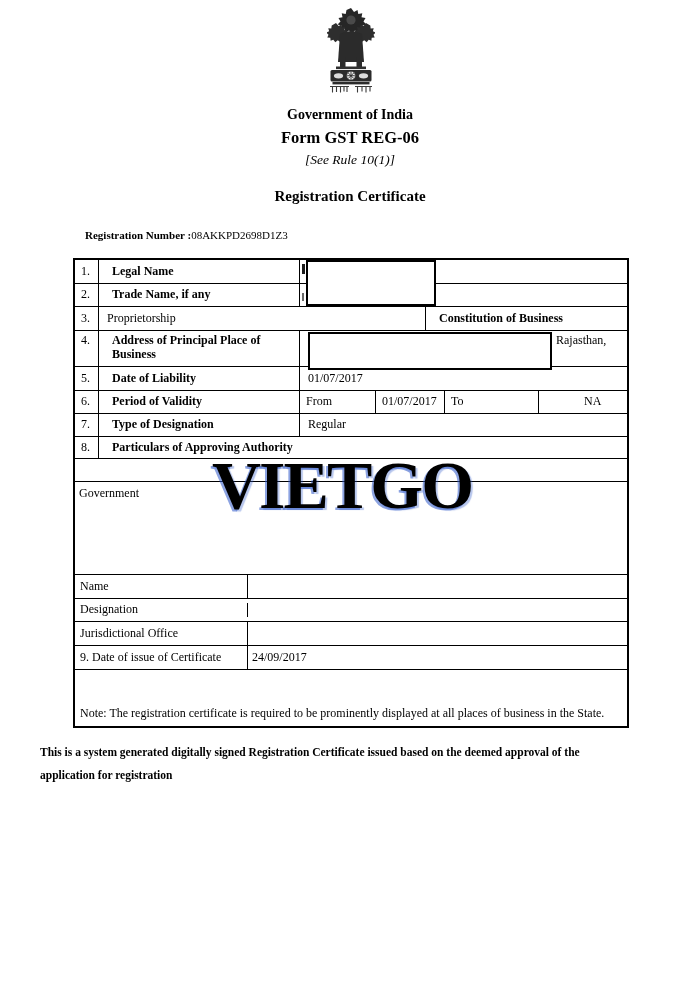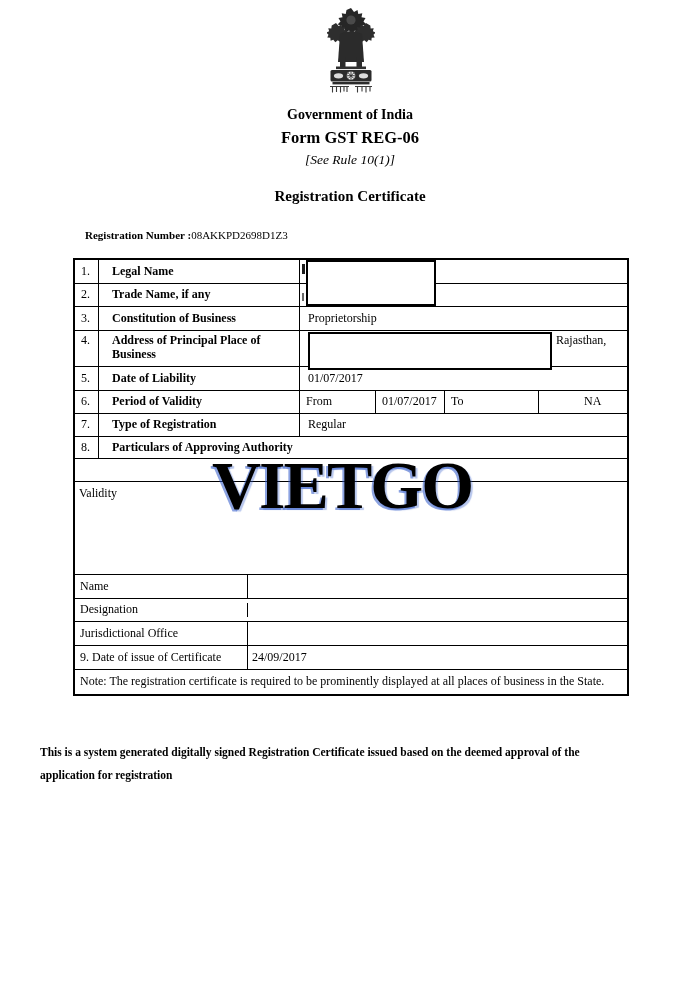--- a/index.html
+++ b/index.html
@@ -21,21 +21,21 @@
   .h-title{top:188px;font-size:15px;font-weight:bold;}
   
   .regnum{position:absolute;left:85px;top:229px;font-size:11px;}
   .regnum .b{font-weight:bold;}
   
   .tbl{
     position:absolute;left:73px;top:258px;width:556px;
     border:2px solid #000;box-sizing:border-box;background:transparent;
   }
   .row{display:flex;border-bottom:1px solid #000;box-sizing:border-box;align-items:stretch;}
-  .row:last-child{border-bottom:none;}
+  .row:last-child{border-bottom:none;margin-top:32px;}
   .c{
     border-right:1px solid #000;box-sizing:border-box;
     display:flex;align-items:center;font-size:12px;line-height:1.15;
     overflow:hidden;padding:0;
   }
   .c:last-child{border-right:none;}
   .num{width:24px;padding-left:6px;}
   .lbl{width:201px;padding-left:13px;font-weight:bold;}
   .val{flex:1;padding-left:8px;}
   .top-align{align-items:flex-start;padding-top:3px;}
@@ -119,22 +119,22 @@
     </div>
 
     <div class="row" style="height:23px;">
       <div class="c num">2.</div>
       <div class="c lbl">Trade Name, if any</div>
       <div class="c val"></div>
     </div>
 
     <div class="row" style="height:24px;">
       <div class="c num">3.</div>
+      <div class="c val">Proprietorship</div>
       <div class="c lbl">Constitution of Business</div>
-      <div class="c val">Proprietorship</div>
     </div>
 
     <div class="row" style="height:36px;">
       <div class="c num top-align">4.</div>
       <div class="c lbl top-align">Address of Principal Place of Business</div>
       <div class="c val top-align">
         <span class="rajasthan">Rajasthan,</span>
       </div>
     </div>
 
@@ -148,35 +148,35 @@
       <div class="c num">6.</div>
       <div class="c lbl">Period of Validity</div>
       <div class="c sub w76">From</div>
       <div class="c sub w69">01/07/2017</div>
       <div class="c sub w94">To</div>
       <div class="c sub" style="flex:1;margin-left:39px;">NA</div>
     </div>
 
     <div class="row" style="height:23px;">
       <div class="c num">7.</div>
-      <div class="c lbl">Type of Registration</div>
+      <div class="c lbl">Type of Designation</div>
       <div class="c val">Regular</div>
     </div>
 
     <div class="row" style="height:22px;">
       <div class="c num">8.</div>
       <div class="c fullcell" style="font-weight:bold;padding-left:13px;">Particulars of Approving Authority</div>
     </div>
 
     <div class="row" style="height:23px;">
       <div class="c fullcell"></div>
     </div>
 
     <div class="row sig-row" style="height:93px;">
-      <div class="c sig-cell">Validity</div>
+      <div class="c sig-cell">Government</div>
     </div>
 
     <div class="row" style="height:24px;">
       <div class="c lbl2">Name</div>
       <div class="c val2"></div>
     </div>
 
     <div class="row" style="height:23px;align-items:center;">
       <div class="c lbl2">Designation</div>
       <div class="c val2"></div>

